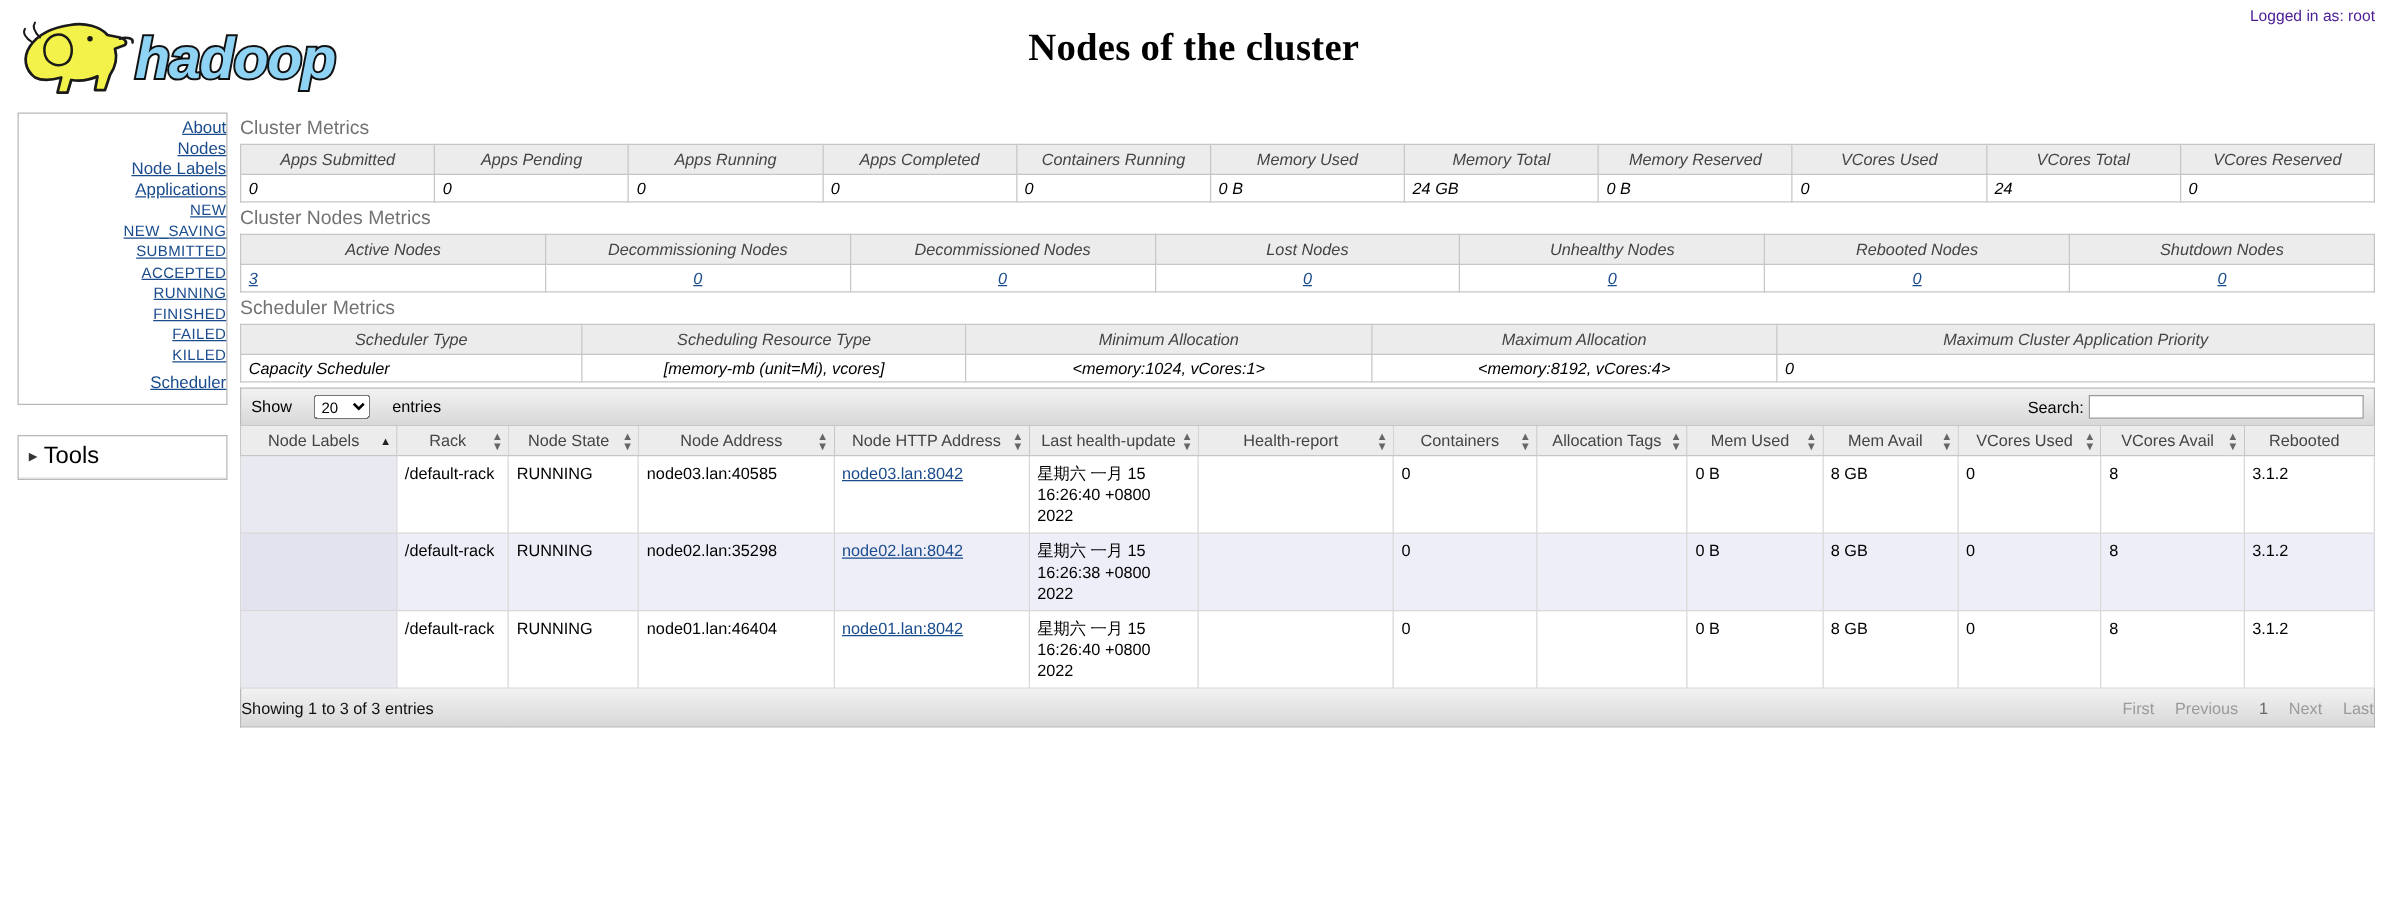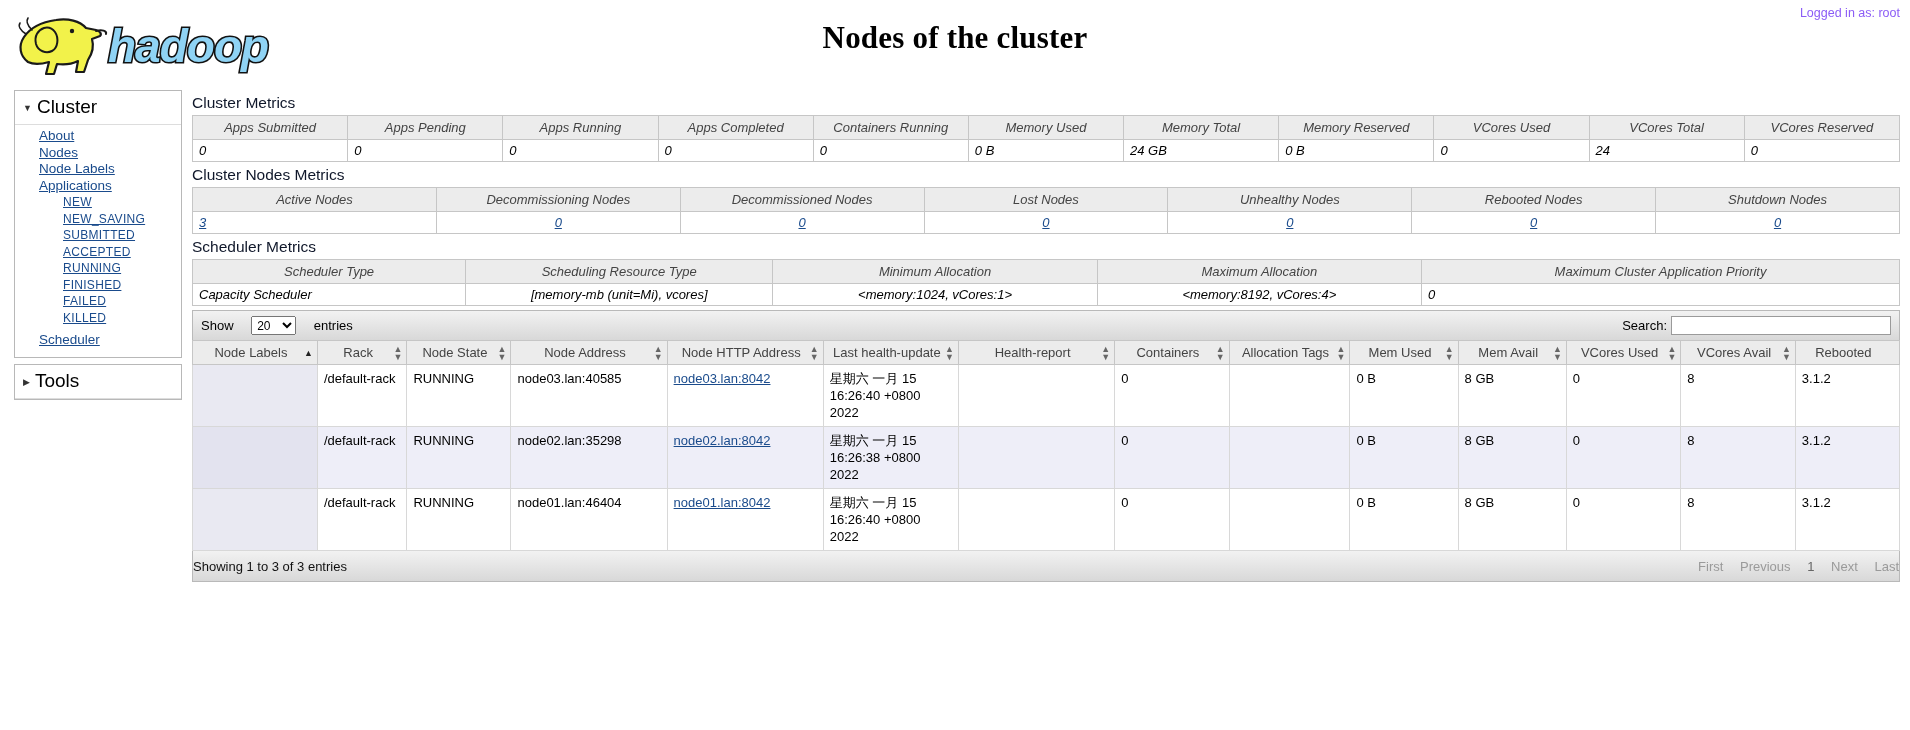--- a/index.html
+++ b/index.html
@@ -19,43 +19,43 @@
   #header { position: relative; height: 90px; }
   #logo-wrap { position: absolute; left: 10px; top: 4px; width: 290px; height: 80px; }
   #page-title {
     position: absolute; left: 0; right: 0; top: 20px;
     text-align: center; font-size: 31px; font-weight: bold;
     font-family: "Liberation Serif", serif;
     letter-spacing: .2px;
   }
   #user-info {
     position: absolute; right: 10px; top: 6px;
-    font-size: 12.5px; color: #8b5cf6;
+    font-size: 12.5px; color: #4c1d95;
   }
 
   
   #body-wrap { display: flex; align-items: flex-start; }
   #nav { width: 168px; margin-left: 14px; flex: 0 0 168px; }
 
   .nav-block { border: 1px solid #b8b8b8; background: #fff; }
   .nav-head {
     font-size: 19px; padding: 5px 6px 6px 8px;
     border-bottom: 1px solid #ddd;
     font-family: "Liberation Sans", sans-serif;
   }
   .nav-head .tri { font-size: 9px; margin-right: 5px; color: #333; vertical-align: 2px; }
   .nav-list { padding: 3px 0 8px 0; }
-  .nav-list a { display: block; padding: 0 0 0 24px; line-height: 16.5px; font-size: 13.5px; }
+  .nav-list a { display: block; padding: 0 0 0 24px; line-height: 16.5px; font-size: 13.5px; text-align: right; }
   .nav-sub a { padding-left: 48px; font-size: 12px; letter-spacing: .3px; }
   .nav-spacer { height: 6px; }
-  .nav-block.tools { margin-top: 6px; }
+  .nav-block.tools { margin-top: 24px; }
 
   
   #main { flex: 1; padding: 0 10px 0 10px; min-width: 0; }
-  .sec-title { font-size: 15.5px; margin: 4px 0 3px 0; color: #0f172a; }
+  .sec-title { font-size: 15.5px; margin: 4px 0 3px 0; color: #737373; }
 
   table.metrics { width: 100%; border-collapse: collapse; table-layout: fixed; font-style: italic; }
   table.metrics th {
     background: #ececec; border: 1px solid #c6c6c6;
     font-weight: normal; font-size: 13px; color: #444;
     padding: 4px 4px; text-align: center; white-space: nowrap;
   }
   table.metrics td {
     border: 1px solid #c6c6c6; padding: 3px 6px;
     font-size: 13px; background: #fff; height: 22px;
@@ -138,23 +138,20 @@
     </svg>
   </div>
   <div id="page-title">Nodes of the cluster</div>
   <div id="user-info">Logged in as: root</div>
 </div>
 
 <div id="body-wrap">
 
   <div id="nav">
     <div class="nav-block">
-      <div class="nav-head">
-        <span class="tri">▼</span><span>Cluster</span>
-      </div>
       <div class="nav-list">
         <a>About</a>
         <a>Nodes</a>
         <a>Node Labels</a>
         <a>Applications</a>
         <div class="nav-sub">
           <a>NEW</a>
           <a>NEW_SAVING</a>
           <a>SUBMITTED</a>
           <a>ACCEPTED</a>

